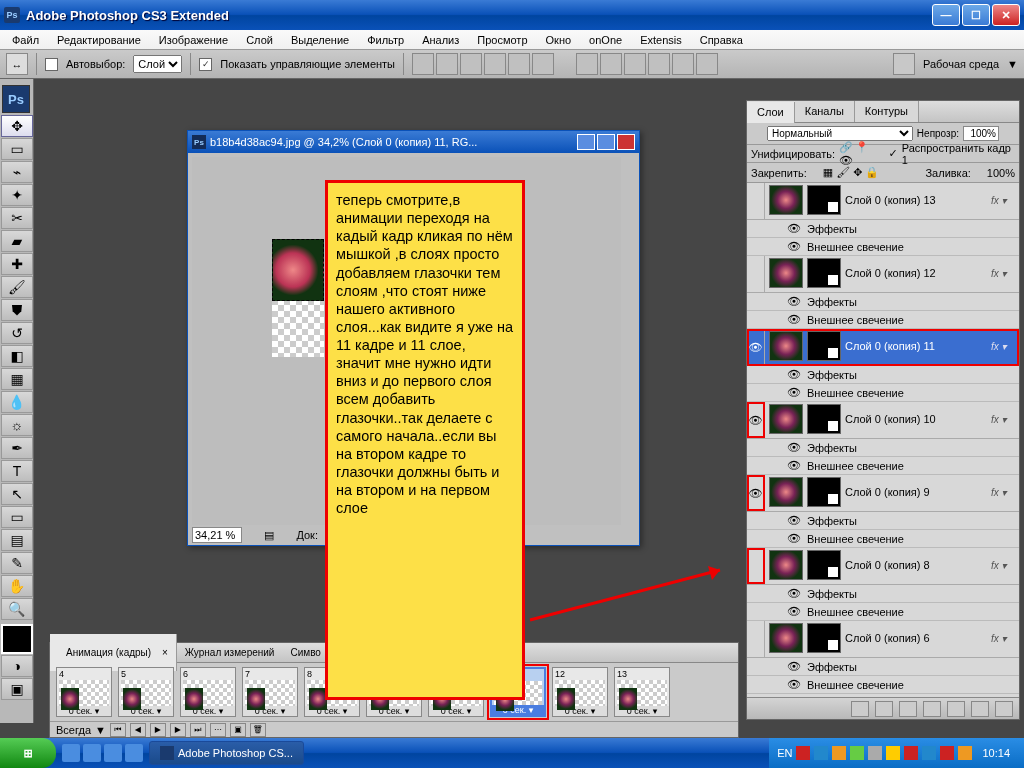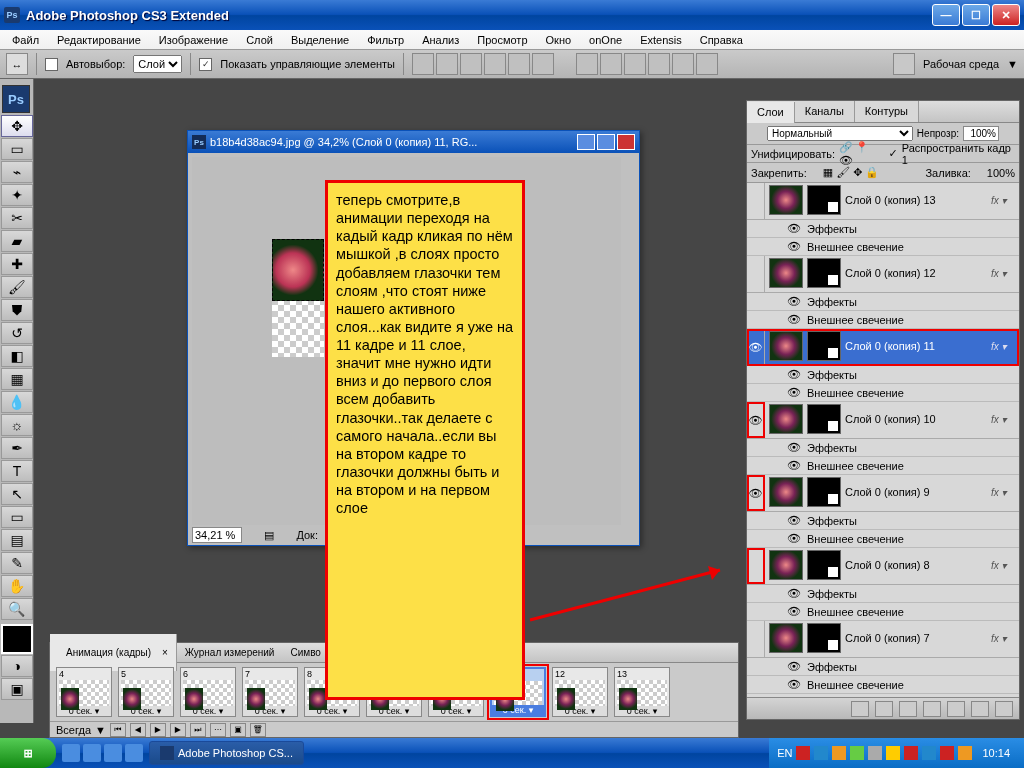--- a/index.html
+++ b/index.html
@@ -360,21 +360,21 @@
       </div>
       <div class="lfx">
         <span class="ei">👁</span>
         <span>Внешнее свечение</span>
       </div>
       <div class="layer">
         <div class="eye"></div>
         <div class="body">
           <div class="thumb"></div>
           <div class="mask"></div>
-          <span class="lname">Слой 0 (копия) 7</span>
+          <span class="lname">Слой 0 (копия) 6</span>
           <span class="fx">fx ▾</span>
         </div>
       </div>
       <div class="lfx">
         <span class="ei">👁</span>
         <span>Эффекты</span>
       </div>
       <div class="lfx">
         <span class="ei">👁</span>
         <span>Внешнее свечение</span>

